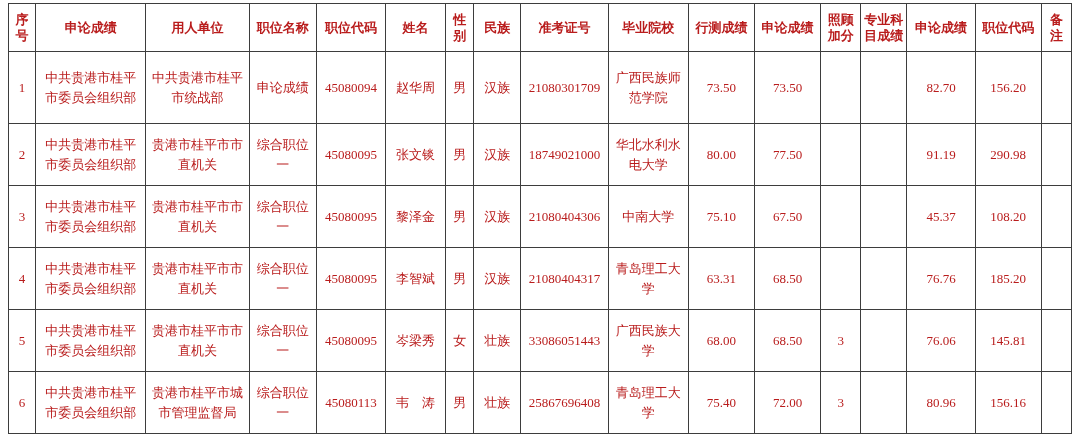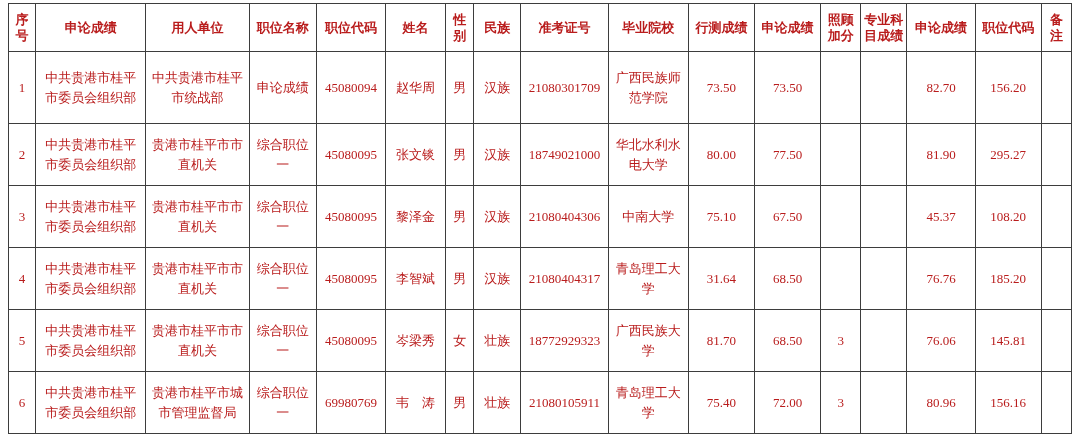--- a/index.html
+++ b/index.html
@@ -135,22 +135,22 @@
           <td>45080095</td>
           <td>张文锬</td>
           <td>男</td>
           <td>汉族</td>
           <td>18749021000</td>
           <td>华北水利水电大学</td>
           <td>80.00</td>
           <td>77.50</td>
           <td></td>
           <td></td>
-          <td>81.90</td>
-          <td>295.27</td>
+          <td>91.19</td>
+          <td>290.98</td>
           <td></td>
         </tr>
         <tr>
           <td>3</td>
           <td>中共贵港市桂平市委员会组织部</td>
           <td>贵港市桂平市市直机关</td>
           <td>综合职位一</td>
           <td>45080095</td>
           <td>黎泽金</td>
           <td>男</td>
@@ -169,57 +169,57 @@
           <td>4</td>
           <td>中共贵港市桂平市委员会组织部</td>
           <td>贵港市桂平市市直机关</td>
           <td>综合职位一</td>
           <td>45080095</td>
           <td>李智斌</td>
           <td>男</td>
           <td>汉族</td>
           <td>21080404317</td>
           <td>青岛理工大学</td>
-          <td>31.64</td>
+          <td>63.31</td>
           <td>68.50</td>
           <td></td>
           <td></td>
           <td>76.76</td>
           <td>185.20</td>
           <td></td>
         </tr>
         <tr>
           <td>5</td>
           <td>中共贵港市桂平市委员会组织部</td>
           <td>贵港市桂平市市直机关</td>
           <td>综合职位一</td>
           <td>45080095</td>
           <td>岑梁秀</td>
           <td>女</td>
           <td>壮族</td>
-          <td>18772929323</td>
+          <td>33086051443</td>
           <td>广西民族大学</td>
-          <td>81.70</td>
+          <td>68.00</td>
           <td>68.50</td>
           <td>3</td>
           <td></td>
           <td>76.06</td>
           <td>145.81</td>
           <td></td>
         </tr>
         <tr>
           <td>6</td>
           <td>中共贵港市桂平市委员会组织部</td>
           <td>贵港市桂平市城市管理监督局</td>
           <td>综合职位一</td>
-          <td>69980769</td>
+          <td>45080113</td>
           <td>韦　涛</td>
           <td>男</td>
           <td>壮族</td>
-          <td>21080105911</td>
+          <td>25867696408</td>
           <td>青岛理工大学</td>
           <td>75.40</td>
           <td>72.00</td>
           <td>3</td>
           <td></td>
           <td>80.96</td>
           <td>156.16</td>
           <td></td>
         </tr>
       </tbody>

